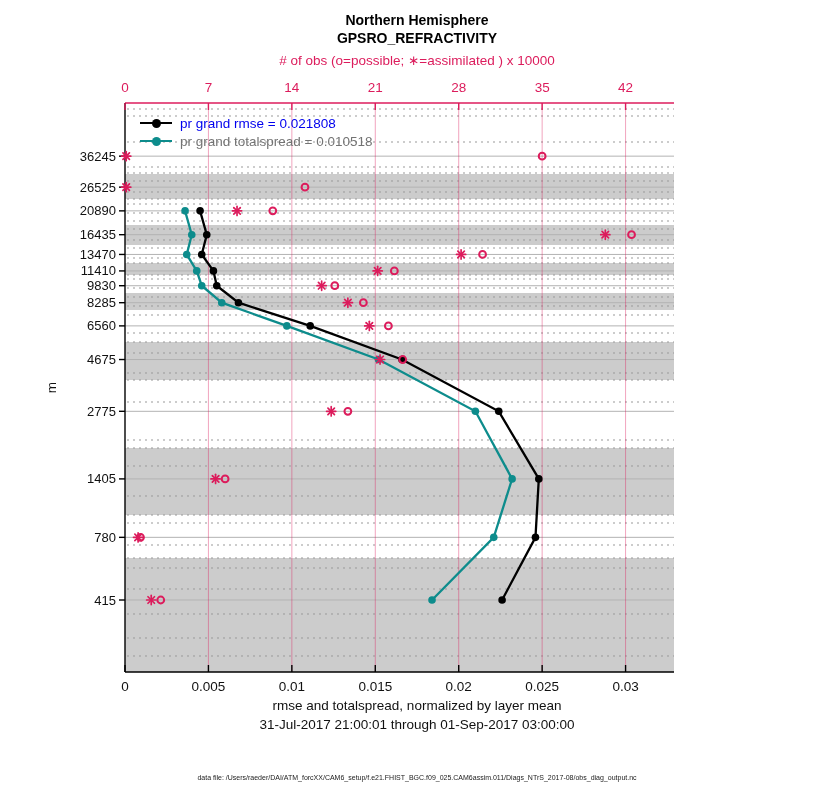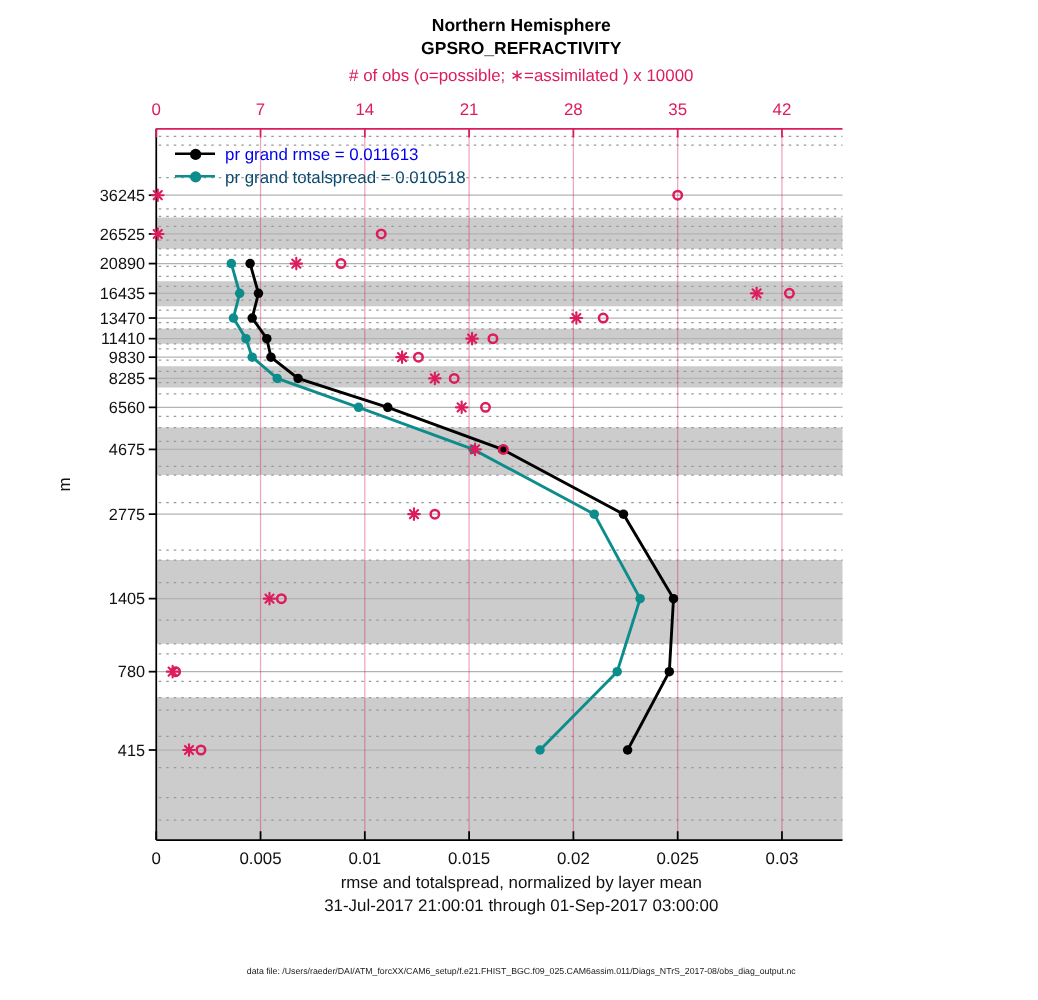--- a/index.html
+++ b/index.html
@@ -305,27 +305,27 @@
         <line x1="147.96820816326533" x2="154.4726081632653" y1="596.7478" y2="603.2522"></line>
         <line x1="147.96820816326533" x2="154.4726081632653" y1="603.2522" y2="596.7478"></line>
       </g>
     </svg>
 
   <div id="legend" class="abs">
     <div class="leg-row">
       <span class="leg-sample" id="ls0" style="background: rgb(0, 0, 0);">
           <span class="leg-dot" id="ld0" style="background: rgb(0, 0, 0);"></span>
         </span>
-      <span class="leg-label" style="color: rgb(0, 0, 238);">pr grand rmse = 0.011613</span>
+      <span class="leg-label" style="color: rgb(0, 0, 238);">pr grand rmse = 0.021808</span>
     </div>
     <div class="leg-row">
       <span class="leg-sample" id="ls1" style="background: rgb(13, 140, 140);">
           <span class="leg-dot" id="ld1" style="background: rgb(13, 140, 140);"></span>
         </span>
-      <span class="leg-label" style="color: #0c4a6e;">pr grand totalspread = 0.010518</span>
+      <span class="leg-label" style="color: #737373;">pr grand totalspread = 0.010518</span>
     </div>
   </div>
 
   <div id="ylabel" class="abs">m</div>
 
   <div id="xlabel" class="abs ctr axlab">rmse and totalspread, normalized by layer mean</div>
   <div id="date-range" class="abs ctr axlab">31-Jul-2017 21:00:01 through 01-Sep-2017 03:00:00</div>
 
   <div id="footer" class="abs ctr">data file: /Users/raeder/DAI/ATM_forcXX/CAM6_setup/f.e21.FHIST_BGC.f09_025.CAM6assim.011/Diags_NTrS_2017-08/obs_diag_output.nc</div>
 </div>

